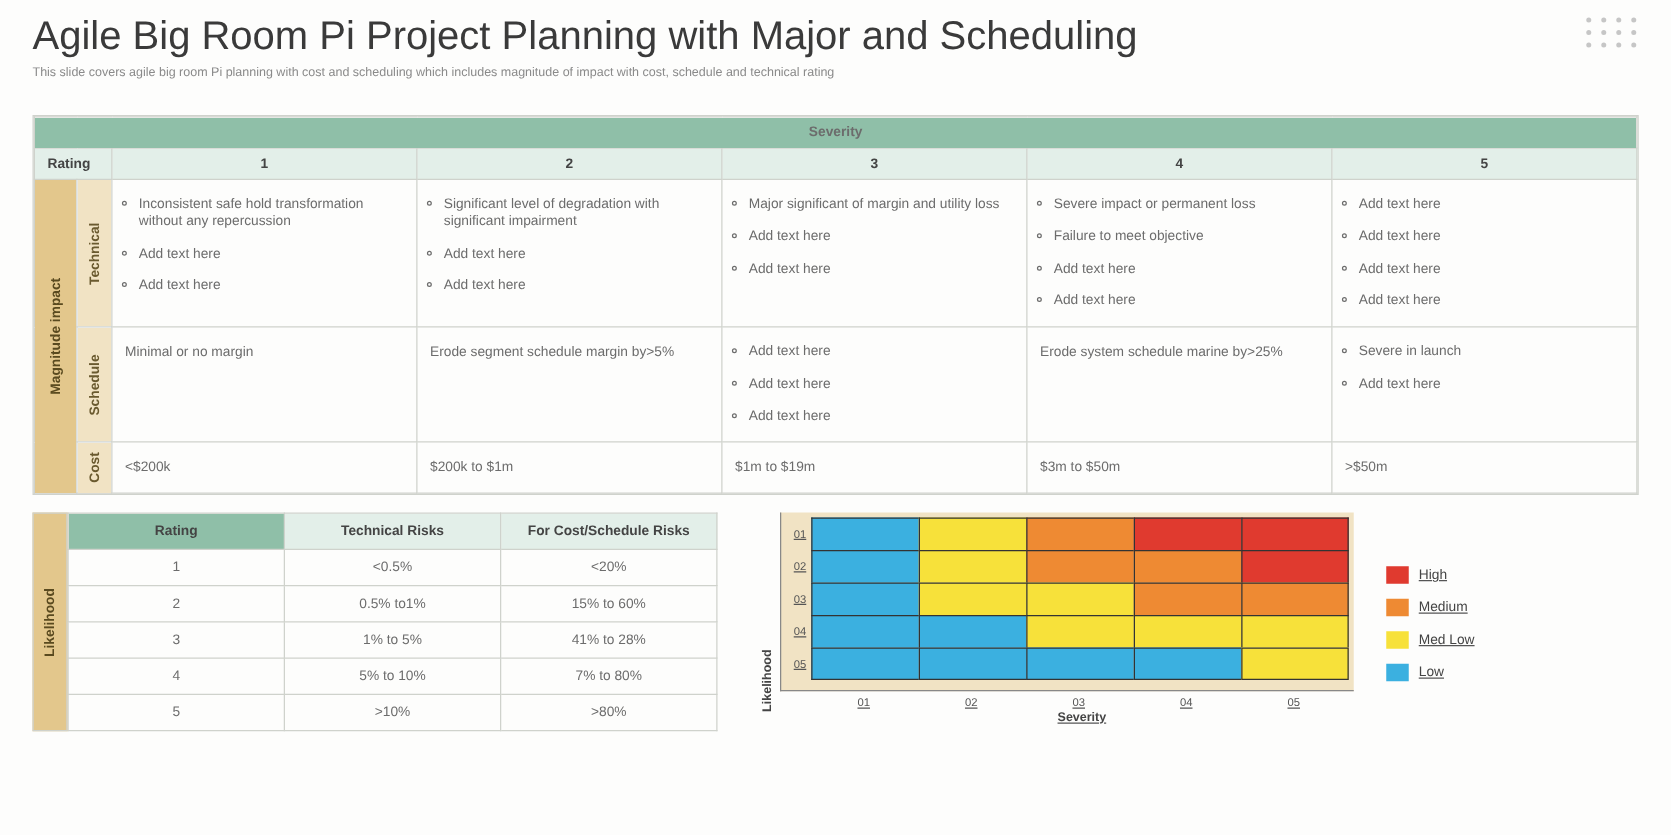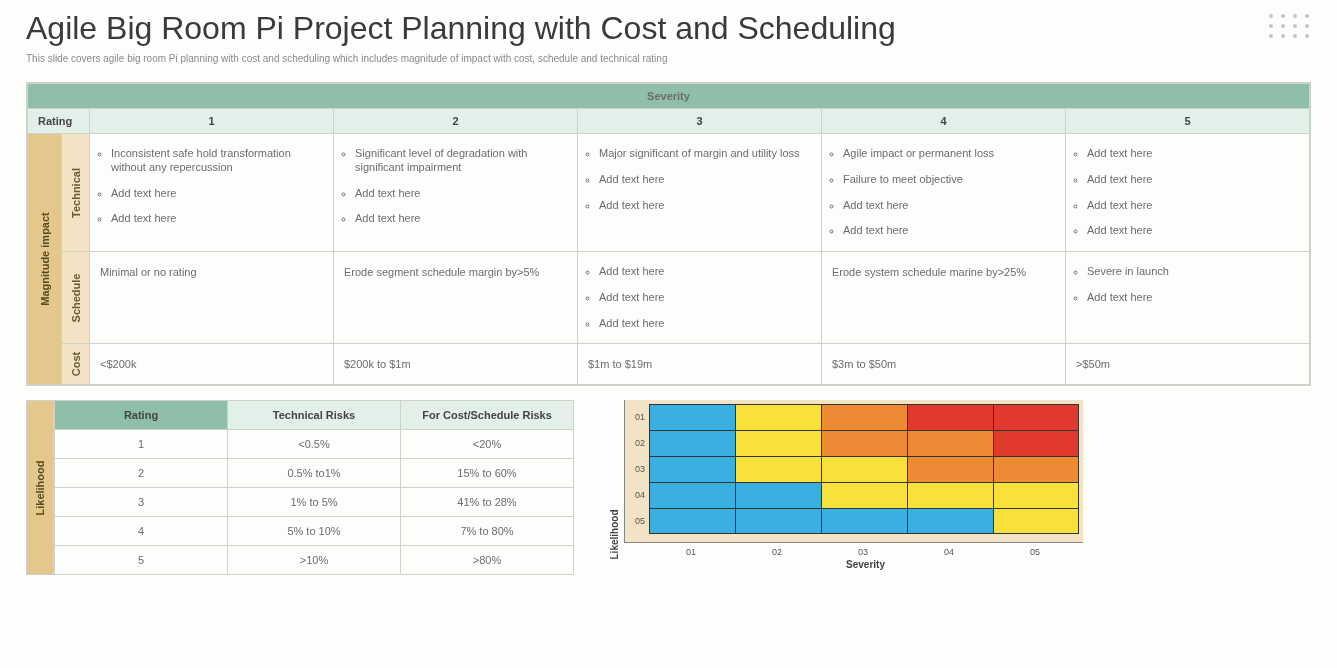--- a/index.html
+++ b/index.html
@@ -22,21 +22,21 @@
     height:668px;
     background:#fdfdfc;
     font-family:Arial,Helvetica,sans-serif;
     color:var(--txt);
     padding:10px 26px;
     position:relative;
   }
   .dots{position:absolute;top:14px;right:26px;display:grid;grid-template-columns:repeat(4,6px);gap:6px;}
   .dots span{width:4px;height:4px;border-radius:50%;background:#c6c6c6;display:block;}
   h1{margin:0;font-weight:400;font-size:32px;color:#3a3a3a;}
-  .sub{font-size:10px;color:#8a8a8a;margin:6px 0 18px;}
+  .sub{font-size:10px;color:#8a8a8a;margin:6px 0 28px;}
 
   
   .sev-wrap{border:1px solid var(--border);}
   .sev-head{background:var(--green-h);text-align:center;font-weight:600;color:#333;position:relative;}
   .sev-head td{padding:6px;}
   .sev-rating td{background:var(--green-l);font-weight:600;color:#444;text-align:center;padding:6px;border-right:1px solid var(--border);}
   table{border-collapse:collapse;width:100%;table-layout:fixed;}
   td{border:1px solid var(--border);vertical-align:top;font-size:11px;color:var(--txt2);}
   .vlabel{background:var(--tan);width:34px;position:relative;font-weight:600;color:#5a4a1f;}
   .vlabel span,.vlabel2 span{position:absolute;top:50%;left:50%;transform:translate(-50%,-50%) rotate(-90deg);white-space:nowrap;font-size:11px;}
@@ -49,21 +49,21 @@
   .bottom{display:flex;gap:30px;margin-top:14px;align-items:flex-start;}
   .like-wrap{display:flex;}
   .like-vlabel{background:var(--tan);width:28px;position:relative;font-weight:600;color:#5a4a1f;border:1px solid var(--border);}
   .like-vlabel span{position:absolute;top:50%;left:50%;transform:translate(-50%,-50%) rotate(-90deg);white-space:nowrap;font-size:11px;}
   table.like{width:520px;}
   table.like th{background:var(--green-l);font-weight:600;color:#444;font-size:11px;padding:8px 6px;border:1px solid var(--border);}
   table.like th:first-child{background:var(--green-h);}
   table.like td{text-align:center;padding:8px 6px;font-size:11px;}
 
   
-  .heat-wrap{display:flex;align-items:center;gap:26px;}
+  .heat-wrap{display:flex;align-items:center;gap:26px;text-decoration:underline;}
   .heat-inner{display:flex;}
   .heat-vlabel{width:20px;position:relative;font-size:10px;font-weight:600;color:#444;}
   .heat-vlabel span{position:absolute;bottom:30px;left:50%;transform:translateX(-50%) rotate(-90deg);white-space:nowrap;}
   .heat{display:flex;flex-direction:column;}
   .heat-row{display:flex;align-items:center;}
   .ytick{width:24px;text-align:right;font-size:9px;color:#555;padding-right:4px;}
   .cellh{width:86px;height:26px;border-left:1px solid #333;border-top:1px solid #333;}
   .heat .heat-row:last-of-type .cellh{border-bottom:1px solid #333;}
   .cellh:last-child{border-right:1px solid #333;}
   .xticks{display:flex;margin-left:24px;}
@@ -85,21 +85,21 @@
   <span></span>
     <span></span>
     <span></span>
     <span></span>
   <span></span>
     <span></span>
     <span></span>
     <span></span>
 </div>
 
-<h1>Agile Big Room Pi Project Planning with Cost and Scheduling</h1>
+<h1>Agile Big Room Pi Project Planning with Major and Scheduling</h1>
 <div class="sub">This slide covers agile big room Pi planning with cost and scheduling which includes magnitude of impact with cost, schedule and technical rating</div>
 
 <div class="sev-wrap">
 <table>
   <colgroup>
     <col style="width:34px">
         <col style="width:28px">
     <col>
         <col>
         <col>
@@ -143,40 +143,40 @@
           </td>
           <td>
             <ul class="cell">
               <li>Major significant of margin and utility loss</li>
               <li>Add text here</li>
               <li>Add text here</li>
             </ul>
           </td>
           <td>
             <ul class="cell">
-              <li>Agile impact or permanent loss</li>
+              <li>Severe impact or permanent loss</li>
               <li>Failure to meet objective</li>
               <li>Add text here</li>
               <li>Add text here</li>
             </ul>
           </td>
           <td>
             <ul class="cell">
               <li>Add text here</li>
               <li>Add text here</li>
               <li>Add text here</li>
               <li>Add text here</li>
             </ul>
           </td>
         </tr>
         <tr>
           <td class="vlabel2">
             <span>Schedule</span>
           </td>
-          <td class="plain">Minimal or no rating</td>
+          <td class="plain">Minimal or no margin</td>
           <td class="plain">Erode segment schedule margin by&gt;5%</td>
           <td>
             <ul class="cell">
               <li>Add text here</li>
               <li>Add text here</li>
               <li>Add text here</li>
             </ul>
           </td>
           <td class="plain">Erode system schedule marine by&gt;25%</td>
           <td>
@@ -296,14 +296,32 @@
         <div class="xticks" id="heat-xticks">
             <div>01</div>
             <div>02</div>
             <div>03</div>
             <div>04</div>
             <div>05</div>
           </div>
         <div class="xlabel">Severity</div>
       </div>
     </div>
+    <div class="legend" id="heat-legend">
+        <div>
+          <span class="sw" style="background: rgb(224, 58, 47);"></span>
+          <span>High</span>
+        </div>
+        <div>
+          <span class="sw" style="background: rgb(238, 138, 51);"></span>
+          <span>Medium</span>
+        </div>
+        <div>
+          <span class="sw" style="background: rgb(247, 225, 58);"></span>
+          <span>Med Low</span>
+        </div>
+        <div>
+          <span class="sw" style="background: rgb(59, 176, 224);"></span>
+          <span>Low</span>
+        </div>
+      </div>
   </div>
 </div>
 
 </body></html>

